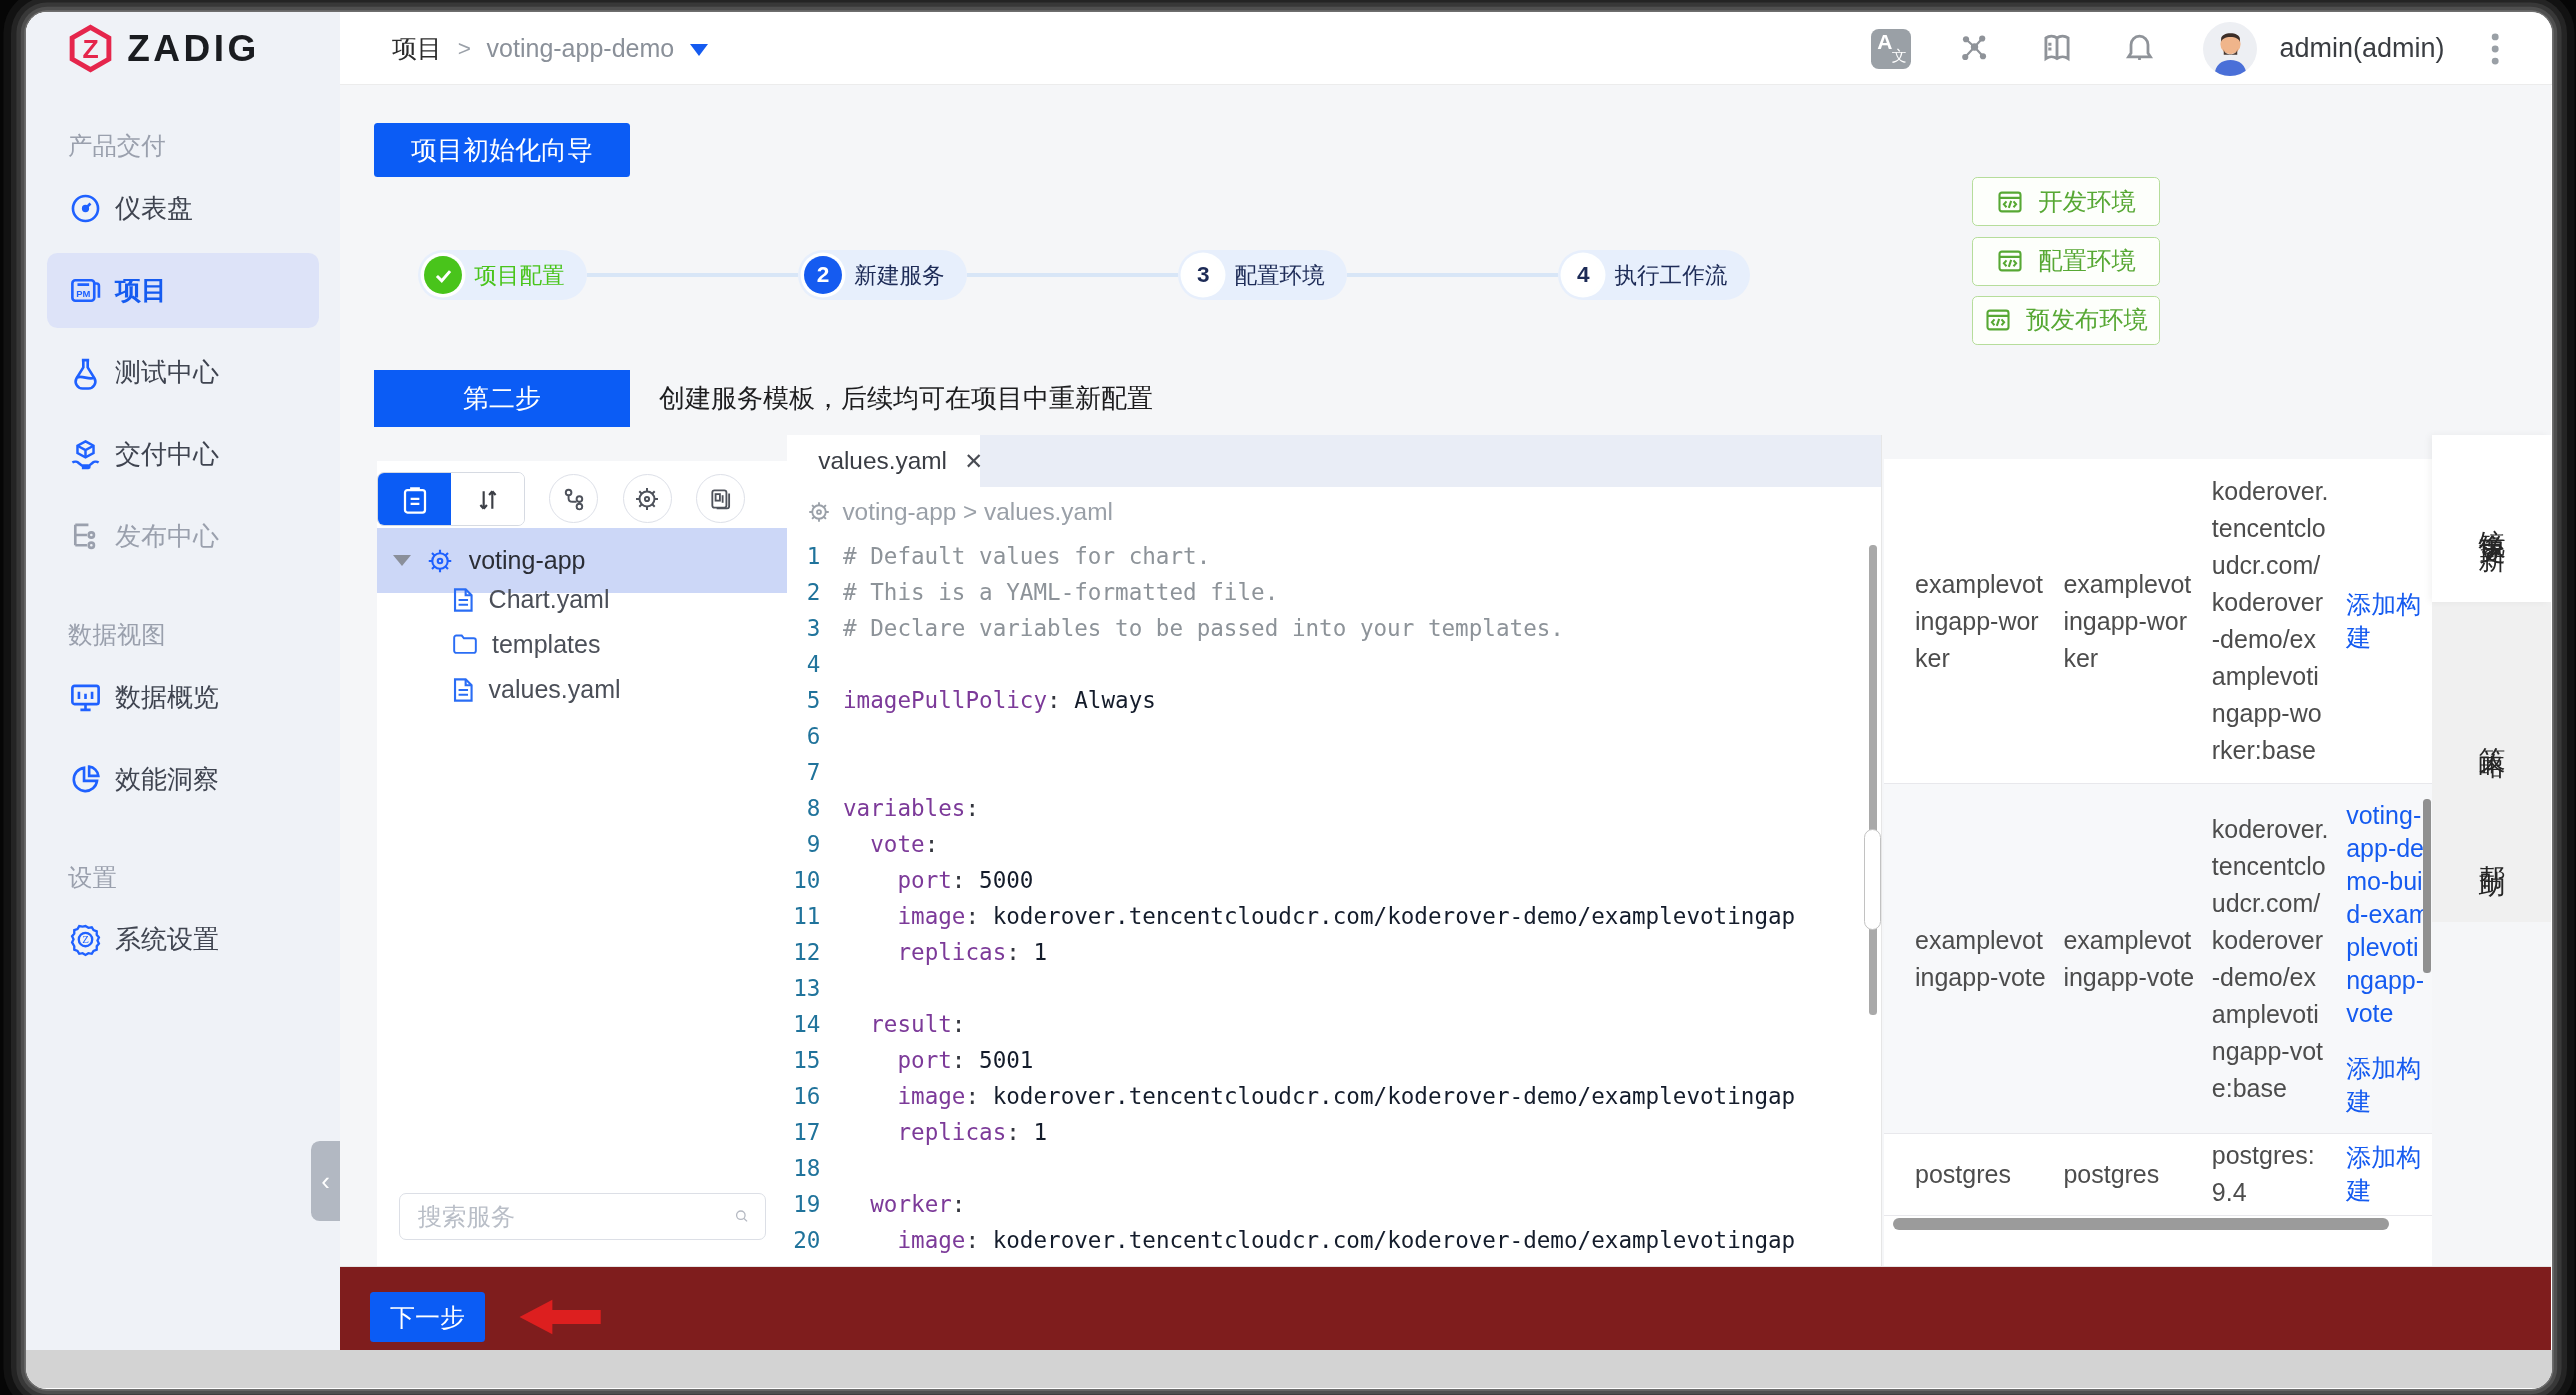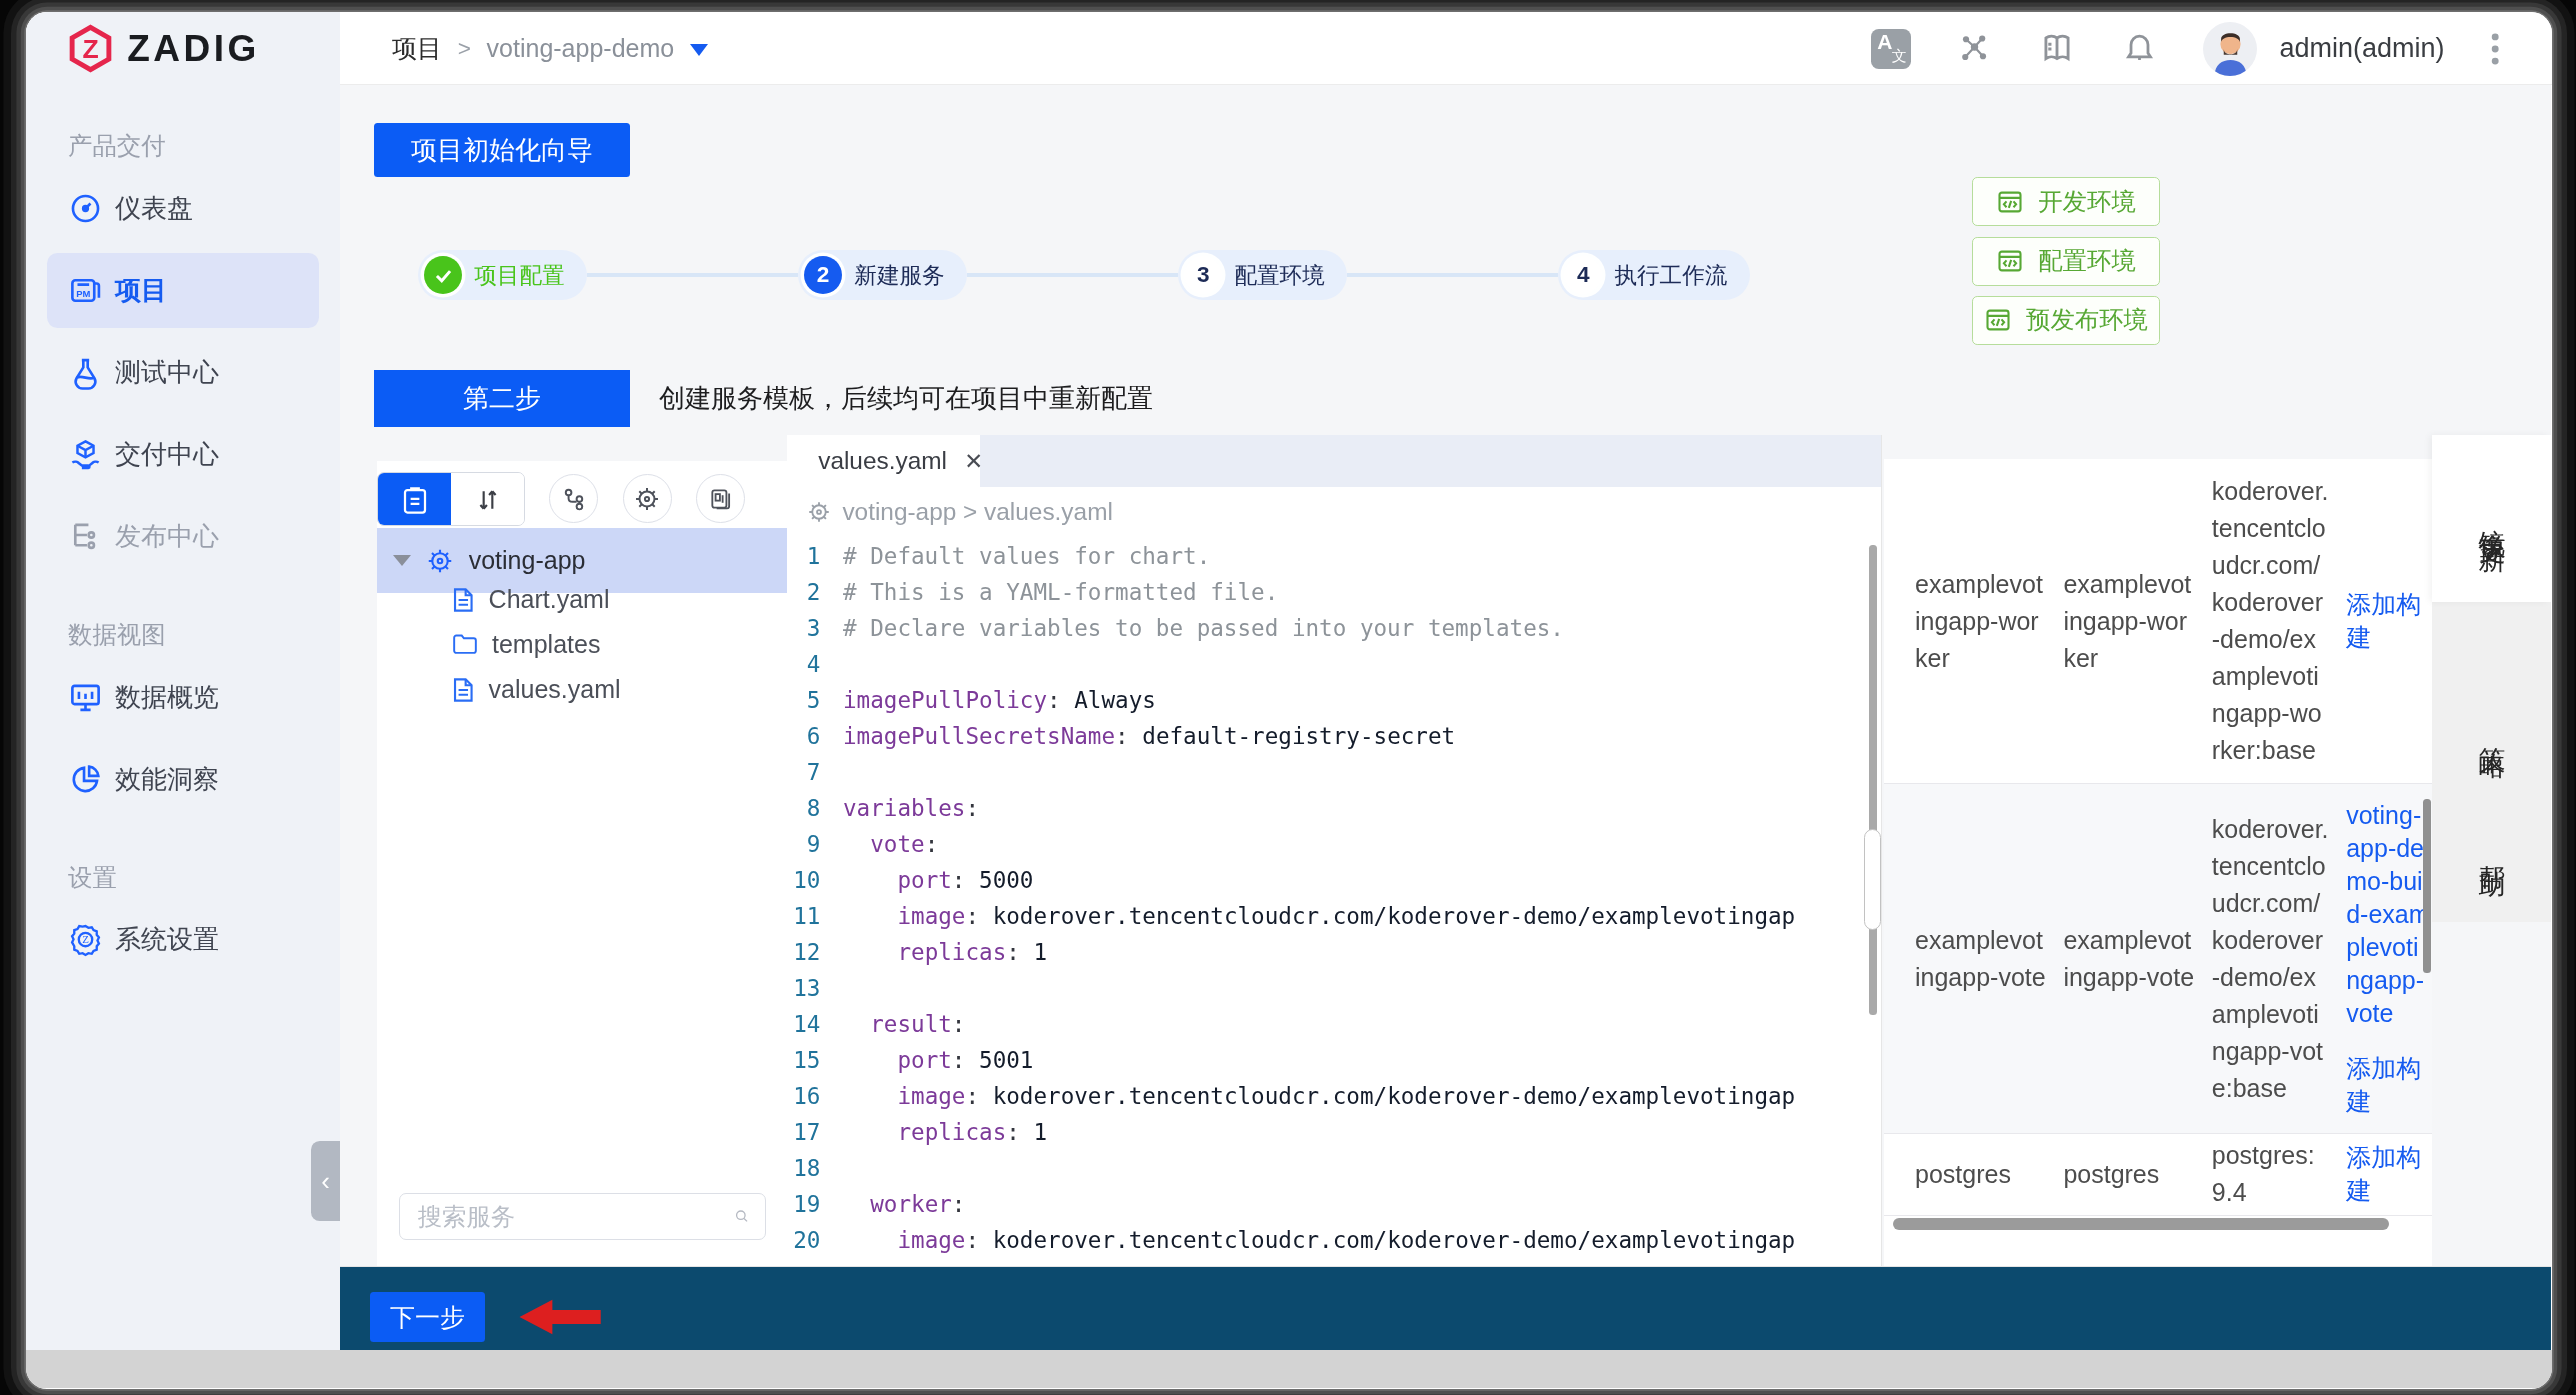--- a/index.html
+++ b/index.html
@@ -88,21 +88,21 @@
   .c1{width:131px;margin-left:31px;} .c2{width:131px;margin-left:17.4px;} .c3{width:117px;margin-left:17.4px;}
   .c4{width:165px;margin-left:17.4px;display:flex;flex-direction:column;gap:22.6px;}
   .lnk{color:#155bf0;font-size:25px;line-height:33px;cursor:pointer;word-break:break-all;}
   .tbl-hscroll{position:absolute;left:8.7px;top:759px;width:496px;height:12.2px;background:#9b9b9b;border-radius:6.1px;}
   .tbl-vscroll{position:absolute;left:2083px;top:714px;width:7.8px;height:174px;background:#909090;border-radius:3.5px;}
   
   .strip{position:absolute;left:2092px;top:350px;width:119px;height:487px;background:#f0f0f0;}
   .vtab{writing-mode:vertical-rl;letter-spacing:5.2px;font-size:27px;color:#262626;position:absolute;left:0;width:119px;text-align:center;cursor:pointer;}
   .vtab.active{background:#fff;box-shadow:-3.5px 0 7px rgba(0,0,0,.05);}
   
-  .footer{position:absolute;left:0;top:1181px;width:2211px;height:100px;background:#0c4a6e;border-top:0.9px solid #e5e5e5;}
+  .footer{position:absolute;left:0;top:1181px;width:2211px;height:100px;background:#7f1d1d;border-top:0.9px solid #e5e5e5;}
   .next-btn{position:absolute;left:30px;top:25px;width:115px;height:50px;font-size:25px;}
   .red-arrow{position:absolute;left:179px;top:31px;}
   .bottom-strip{position:absolute;left:0;top:1338px;width:2526px;height:38px;background:#d3d3d3;}
   svg{display:block;}
 </style>
 </head>
 <body>
 
 <div class="window">
 
@@ -425,21 +425,21 @@
           <path d="M12 5.8V3M12 18.2V21M5.8 12H3M18.2 12H21M7.6 7.6 5.6 5.6M16.4 7.6l2-2M7.6 16.4l-2 2M16.4 16.4l2 2"></path>
         </svg>
         <span>voting-app &gt; values.yaml</span>
       </div>
       <div class="code" id="code">
           <div class="cl"><span class="ln">1</span><span class="ct"><span class="tk-c"># Default values for chart.</span></span></div>
           <div class="cl"><span class="ln">2</span><span class="ct"><span class="tk-c"># This is a YAML-formatted file.</span></span></div>
           <div class="cl"><span class="ln">3</span><span class="ct"><span class="tk-c"># Declare variables to be passed into your templates.</span></span></div>
           <div class="cl"><span class="ln">4</span><span class="ct"></span></div>
           <div class="cl"><span class="ln">5</span><span class="ct"><span class="tk-k">imagePullPolicy</span><span class="tk-p">: </span><span class="tk-v">Always</span></span></div>
-          <div class="cl"><span class="ln">6</span><span class="ct"><span class="tk-k">imagePullSecretsName</span><span class="tk-p">: </span><span class="tk-v">default-registry-secret</span></span></div>
+          <div class="cl"><span class="ln">6</span></div>
           <div class="cl"><span class="ln">7</span><span class="ct"></span></div>
           <div class="cl"><span class="ln">8</span><span class="ct"><span class="tk-k">variables</span><span class="tk-p">:</span></span></div>
           <div class="cl"><span class="ln">9</span><span class="ct"><span class="tk-p">  </span><span class="tk-k">vote</span><span class="tk-p">:</span></span></div>
           <div class="cl"><span class="ln">10</span><span class="ct"><span class="tk-p">    </span><span class="tk-k">port</span><span class="tk-p">: </span><span class="tk-v">5000</span></span></div>
           <div class="cl"><span class="ln">11</span><span class="ct"><span class="tk-p">    </span><span class="tk-k">image</span><span class="tk-p">: </span><span class="tk-v">koderover.tencentcloudcr.com/koderover-demo/examplevotingap</span></span></div>
           <div class="cl"><span class="ln">12</span><span class="ct"><span class="tk-p">    </span><span class="tk-k">replicas</span><span class="tk-p">: </span><span class="tk-v">1</span></span></div>
           <div class="cl"><span class="ln">13</span><span class="ct"></span></div>
           <div class="cl"><span class="ln">14</span><span class="ct"><span class="tk-p">  </span><span class="tk-k">result</span><span class="tk-p">:</span></span></div>
           <div class="cl"><span class="ln">15</span><span class="ct"><span class="tk-p">    </span><span class="tk-k">port</span><span class="tk-p">: </span><span class="tk-v">5001</span></span></div>
           <div class="cl"><span class="ln">16</span><span class="ct"><span class="tk-p">    </span><span class="tk-k">image</span><span class="tk-p">: </span><span class="tk-v">koderover.tencentcloudcr.com/koderover-demo/examplevotingap</span></span></div>

